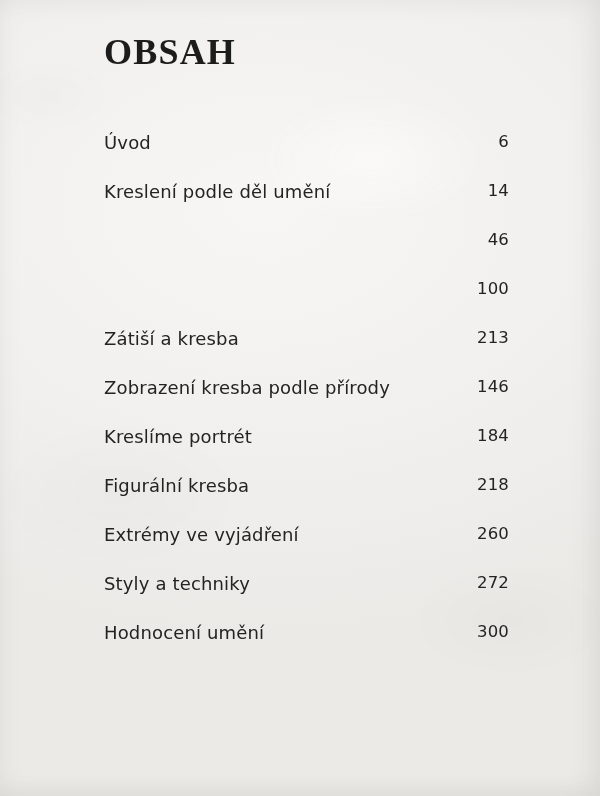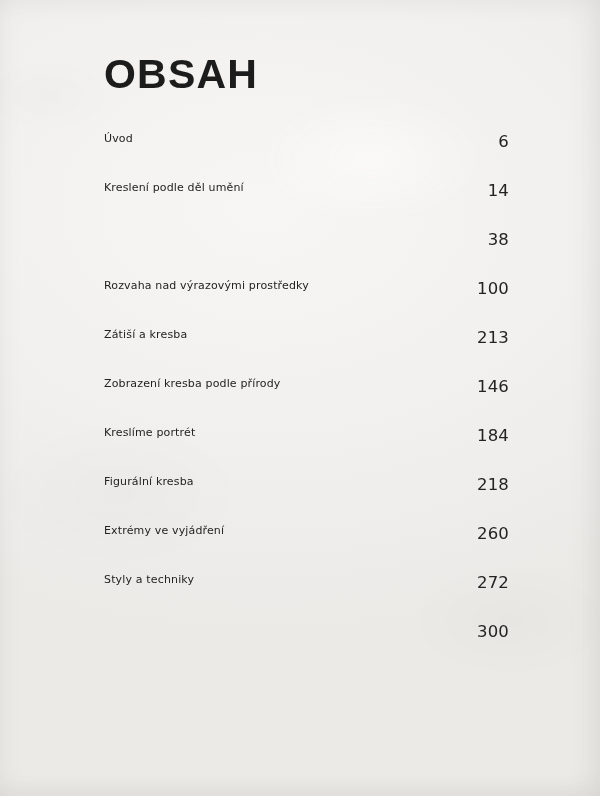--- a/index.html
+++ b/index.html
@@ -39,41 +39,41 @@
     inset: 0;
     pointer-events: none;
     box-shadow:
       inset 0 0 30px rgba(0,0,0,0.035),
       inset -14px 0 26px rgba(0,0,0,0.03),
       inset 0 -10px 20px rgba(0,0,0,0.025);
   }
   .title {
     position: absolute;
     left: 104px;
-    top: 24px;
-    font-size: 41px;
+    top: 7px;
+    font-size: 36px;
     font-weight: 700;
     letter-spacing: 1.2px;
     color: #1c1c1c;
-    font-family: Liberation Sans, sans-serif;
+    font-family: Liberation Serif, serif;
   }
   .toc {
     position: absolute;
     left: 104px;
     top: 132px;
     width: 404px;
   }
   .toc-row {
     position: relative;
     height: 49px;
     display: flex;
     align-items: flex-start;
   }
   .toc-label {
-    font-size: 11px;
+    font-size: 18px;
     color: #232323;
     font-weight: 400;
     letter-spacing: 0.15px;
     line-height: 1.2;
   }
   .toc-page {
     position: absolute;
     left: 359px;
     font-size: 16.5px;
     color: #232323;
@@ -95,24 +95,23 @@
   <div class="toc">
     <div class="toc-row">
       <span class="toc-label">Úvod</span>
       <span class="toc-page">6</span>
     </div>
     <div class="toc-row">
       <span class="toc-label">Kreslení podle děl umění</span>
       <span class="toc-page">14</span>
     </div>
     <div class="toc-row">
-      <span class="toc-page">38</span>
+      <span class="toc-page">46</span>
     </div>
     <div class="toc-row">
-      <span class="toc-label">Rozvaha nad výrazovými prostředky</span>
       <span class="toc-page">100</span>
     </div>
     <div class="toc-row">
       <span class="toc-label">Zátiší a kresba</span>
       <span class="toc-page">213</span>
     </div>
     <div class="toc-row">
       <span class="toc-label">Zobrazení kresba podle přírody</span>
       <span class="toc-page">146</span>
     </div>
@@ -126,18 +125,19 @@
     </div>
     <div class="toc-row">
       <span class="toc-label">Extrémy ve vyjádření</span>
       <span class="toc-page">260</span>
     </div>
     <div class="toc-row">
       <span class="toc-label">Styly a techniky</span>
       <span class="toc-page">272</span>
     </div>
     <div class="toc-row">
+      <span class="toc-label">Hodnocení umění</span>
       <span class="toc-page">300</span>
     </div>
   </div>
 
   <div class="edge-shadow"></div>
 </div>
 
 </body></html>

